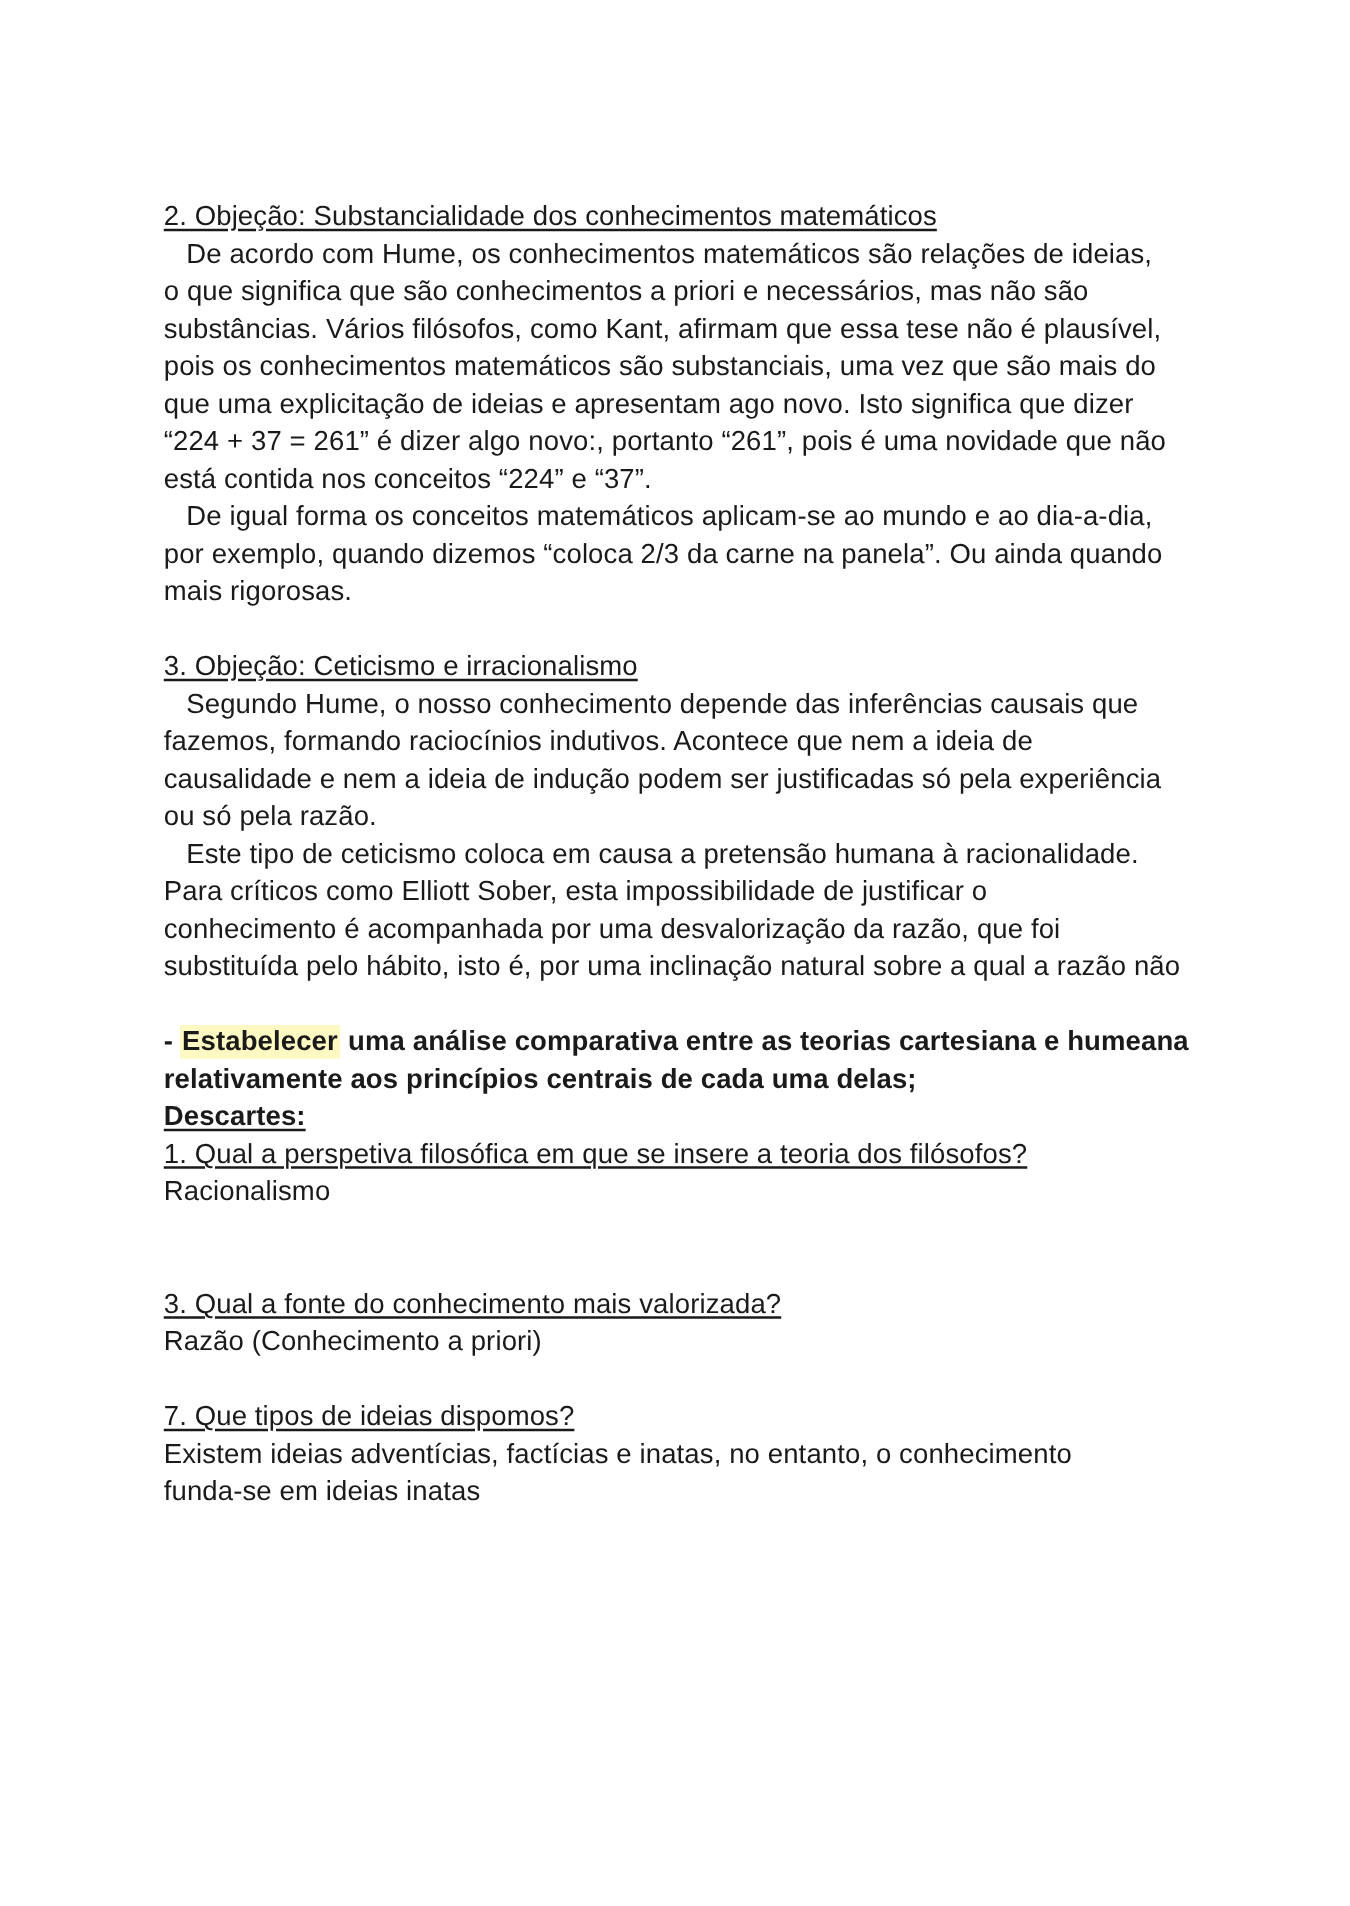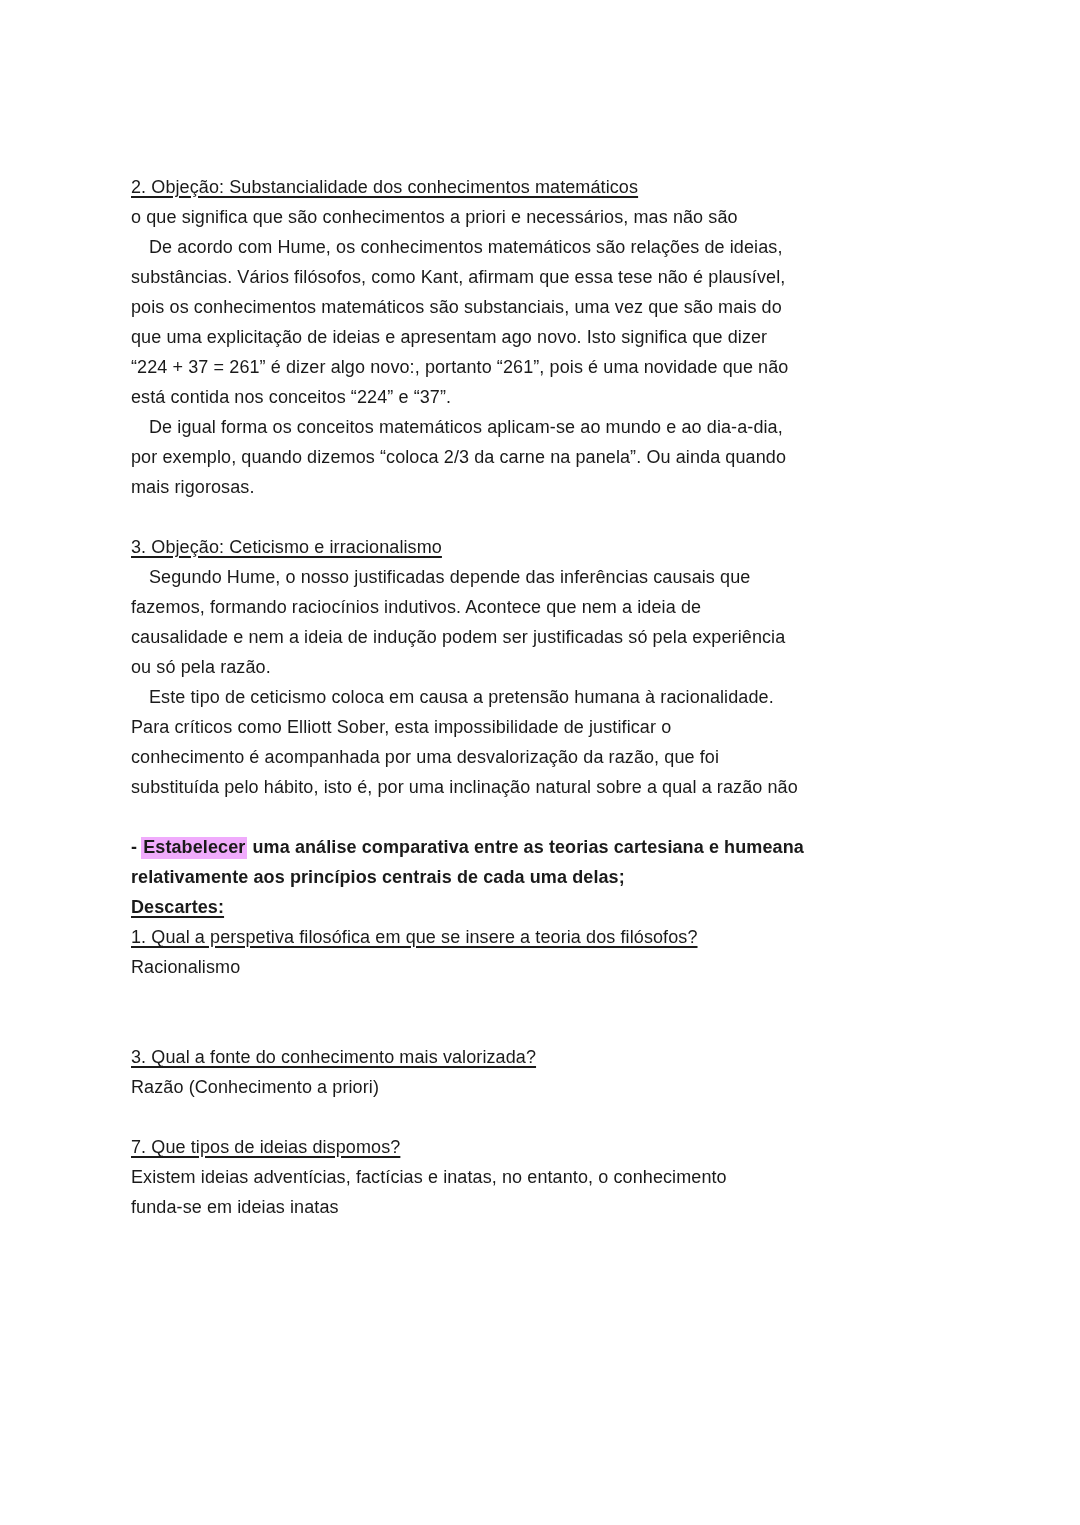--- a/index.html
+++ b/index.html
@@ -11,69 +11,69 @@
       width: 1080px;
       height: 1525px;
       position: relative;
       overflow: hidden;
       font-family: "Liberation Sans", "DejaVu Sans", sans-serif;
       color: #1a1a1a;
     }
     .page {
       position: absolute;
       left: 131px;
-      top: 172px;
+      top: 158px;
       width: 830px;
-      font-size: 18px;
+      font-size: 22px;
       line-height: 30px;
       letter-spacing: 0.1px;
     }
     .line {
       display: block;
       white-space: nowrap;
       height: 30px;
     }
     .indent { padding-left: 18px; }
     .u {
       text-decoration: underline;
       text-underline-offset: 3px;
       text-decoration-thickness: 1.5px;
     }
     .b { font-weight: bold; }
     .blank { height: 30px; display: block; }
     .hl {
-      background: #f0abfc;
+      background: #fef9c3;
       padding: 0 2px 2px 2px;
       margin-left: -1px;
     }
   </style>
 </head>
 <body>
 
 <div class="page">
 
   <div>
     <span class="line u">2. Objeção: Substancialidade dos conhecimentos matemáticos</span>
+    <span class="line indent">De acordo com Hume, os conhecimentos matemáticos são relações de ideias,</span>
     <span class="line">o que significa que são conhecimentos a priori e necessários, mas não são</span>
-    <span class="line indent">De acordo com Hume, os conhecimentos matemáticos são relações de ideias,</span>
     <span class="line">substâncias. Vários filósofos, como Kant, afirmam que essa tese não é plausível,</span>
     <span class="line">pois os conhecimentos matemáticos são substanciais, uma vez que são mais do</span>
     <span class="line">que uma explicitação de ideias e apresentam ago novo. Isto significa que dizer</span>
     <span class="line">“224 + 37 = 261” é dizer algo novo:, portanto “261”, pois é uma novidade que não</span>
     <span class="line">está contida nos conceitos “224” e “37”.</span>
     <span class="line indent">De igual forma os conceitos matemáticos aplicam-se ao mundo e ao dia-a-dia,</span>
     <span class="line">por exemplo, quando dizemos “coloca 2/3 da carne na panela”. Ou ainda quando</span>
     <span class="line">mais rigorosas.</span>
   </div>
 
   <span class="blank"></span>
 
   <div>
     <span class="line u">3. Objeção: Ceticismo e irracionalismo</span>
-    <span class="line indent">Segundo Hume, o nosso justificadas depende das inferências causais que</span>
+    <span class="line indent">Segundo Hume, o nosso conhecimento depende das inferências causais que</span>
     <span class="line">fazemos, formando raciocínios indutivos. Acontece que nem a ideia de</span>
     <span class="line">causalidade e nem a ideia de indução podem ser justificadas só pela experiência</span>
     <span class="line">ou só pela razão.</span>
     <span class="line indent">Este tipo de ceticismo coloca em causa a pretensão humana à racionalidade.</span>
     <span class="line">Para críticos como Elliott Sober, esta impossibilidade de justificar o</span>
     <span class="line">conhecimento é acompanhada por uma desvalorização da razão, que foi</span>
     <span class="line">substituída pelo hábito, isto é, por uma inclinação natural sobre a qual a razão não</span>
   </div>
 
   <span class="blank"></span>

